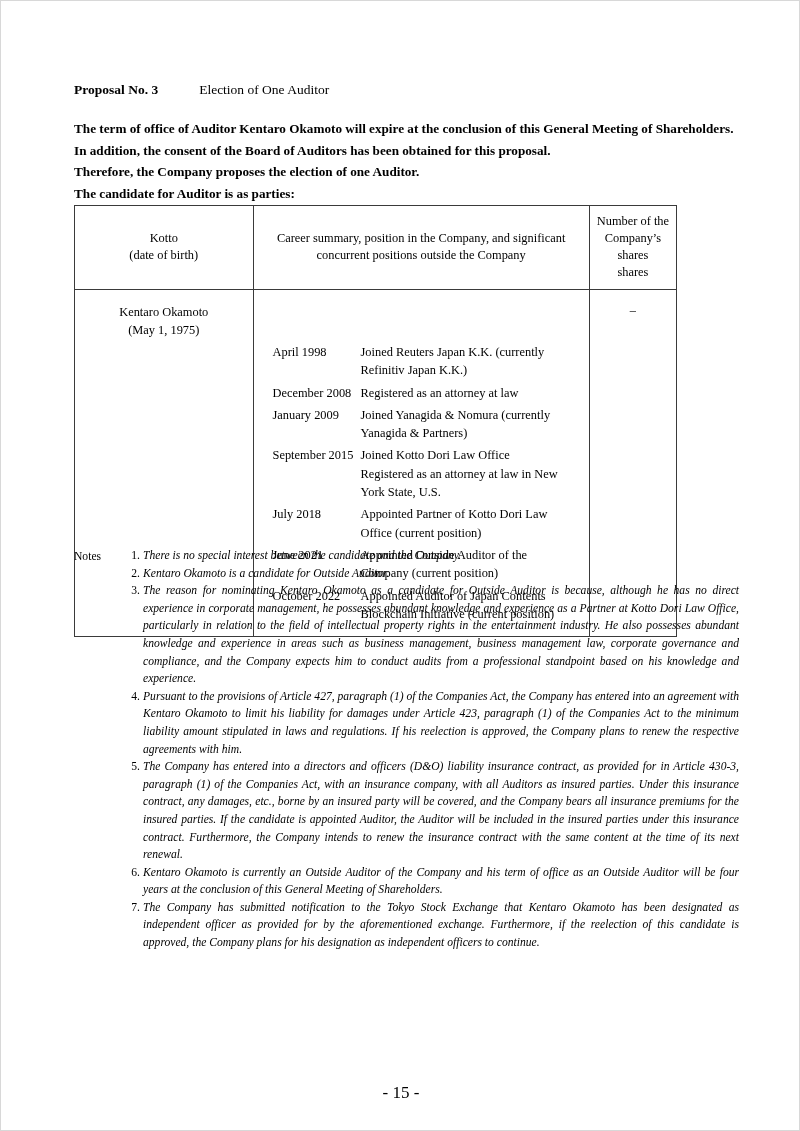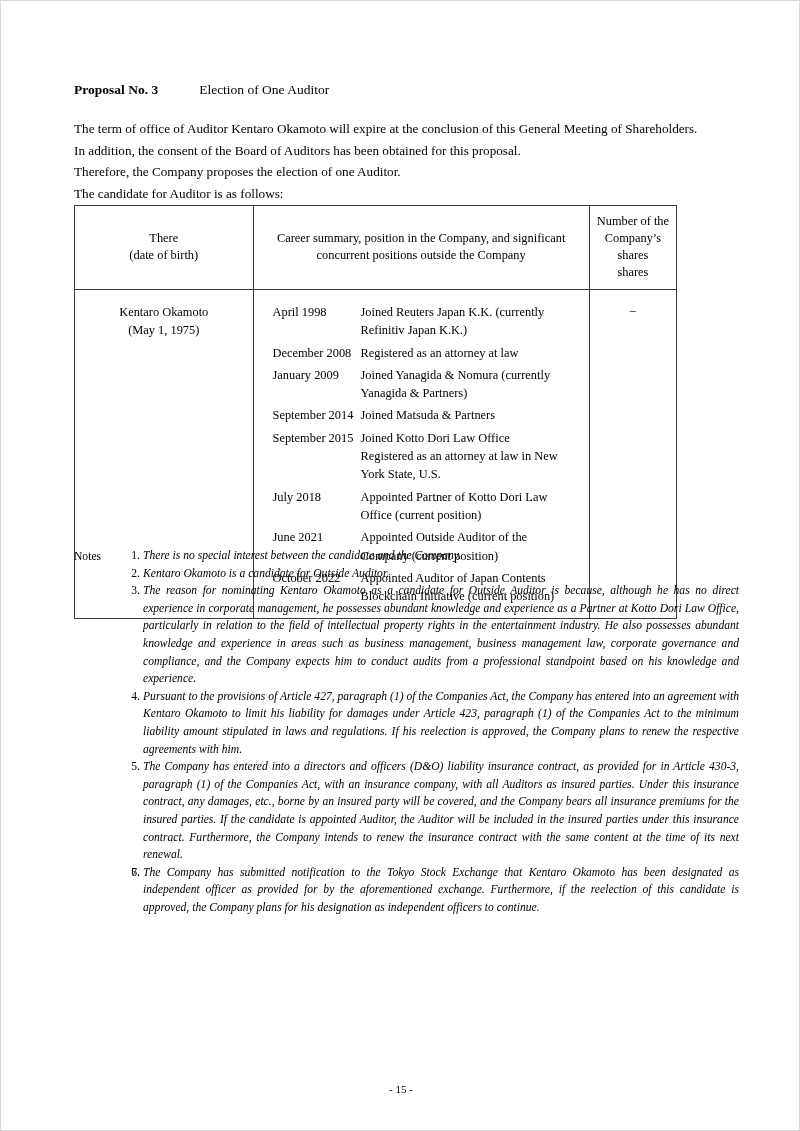--- a/index.html
+++ b/index.html
@@ -47,21 +47,21 @@
 
   
   .intro {
     position: absolute;
     left: 73px;
     top: 117px;
     width: 660px;
     font-size: 13.2px;
     line-height: 21.5px;
   }
-  .intro div { white-space: nowrap; }
+  .intro div { white-space: nowrap; font-weight: bold; }
 
   
   .cand-table {
     position: absolute;
     left: 73px;
     top: 204px;
     width: 603px;
     border-collapse: collapse;
     table-layout: fixed;
     font-size: 12.4px;
@@ -94,20 +94,21 @@
     text-align: center;
     padding-left: 44px;
     font-size: 12.4px;
   }
 
   .career-cell { padding: 6px 0 7px 0; }
   .career-list {
     width: 100%;
     border-collapse: collapse;
     table-layout: fixed;
+    margin-top: 40px;
   }
   .career-list td {
     border: none;
     padding: 0 0 0 0;
     vertical-align: top;
     line-height: 18.3px;
     font-size: 12.4px;
   }
   .career-list td.c-date {
     width: 86px;
@@ -157,49 +158,49 @@
   }
   .note-text { display: block; font-style: italic; }
 
   
   .page-footer {
     position: absolute;
     left: 0;
     top: 1082px;
     width: 800px;
     text-align: center;
-    font-size: 11px;
+    font-size: 17px;
   }
 </style>
 </head>
 <body>
 
 <div class="page">
 
   <div class="proposal-heading">
     <span class="pnum">Proposal No. 3</span><span class="ptitle">Election of One Auditor</span>
   </div>
 
   <div class="intro">
     <div>The term of office of Auditor Kentaro Okamoto will expire at the conclusion of this General Meeting of Shareholders.</div>
     <div>In addition, the consent of the Board of Auditors has been obtained for this proposal.</div>
     <div>Therefore, the Company proposes the election of one Auditor.</div>
-    <div>The candidate for Auditor is as follows:</div>
+    <div>The candidate for Auditor is as parties:</div>
   </div>
 
   <table class="cand-table">
     <colgroup>
       <col class="col-name">
       <col class="col-career">
       <col class="col-shares">
     </colgroup>
     <thead>
       <tr>
         <th class="col-name">
-          <span>There</span><br>
+          <span>Kotto</span><br>
           <span>(date of birth)</span>
         </th>
         <th class="col-career">
           <span>Career summary, position in the Company, and significant</span><br>
           <span>concurrent positions outside the Company</span>
         </th>
         <th class="col-shares">
           <span>Number of the</span><br>
           <span>Company’s shares</span><br>
           <span>shares</span>
@@ -221,24 +222,20 @@
                 </tr>
                 <tr class="spaced">
                   <td class="c-date">December 2008</td>
                   <td class="c-desc">Registered as an attorney at law</td>
                 </tr>
                 <tr class="spaced">
                   <td class="c-date">January 2009</td>
                   <td class="c-desc">Joined Yanagida &amp; Nomura (currently Yanagida &amp; Partners)</td>
                 </tr>
                 <tr class="spaced">
-                  <td class="c-date">September 2014</td>
-                  <td class="c-desc">Joined Matsuda &amp; Partners</td>
-                </tr>
-                <tr class="spaced">
                   <td class="c-date">September 2015</td>
                   <td class="c-desc">Joined Kotto Dori Law Office</td>
                 </tr>
                 <tr>
                   <td class="c-date"></td>
                   <td class="c-desc">Registered as an attorney at law in New York State, U.S.</td>
                 </tr>
                 <tr class="spaced">
                   <td class="c-date">July 2018</td>
                   <td class="c-desc">Appointed Partner of Kotto Dori Law Office (current position)</td>
@@ -277,20 +274,21 @@
         <li class="note-item">
           <span class="note-num">4.</span>
           <span class="note-text">Pursuant to the provisions of Article 427, paragraph (1) of the Companies Act, the Company has entered into an agreement with Kentaro Okamoto to limit his liability for damages under Article 423, paragraph (1) of the Companies Act to the minimum liability amount stipulated in laws and regulations. If his reelection is approved, the Company plans to renew the respective agreements with him.</span>
         </li>
         <li class="note-item">
           <span class="note-num">5.</span>
           <span class="note-text">The Company has entered into a directors and officers (D&amp;O) liability insurance contract, as provided for in Article 430-3, paragraph (1) of the Companies Act, with an insurance company, with all Auditors as insured parties. Under this insurance contract, any damages, etc., borne by an insured party will be covered, and the Company bears all insurance premiums for the insured parties. If the candidate is appointed Auditor, the Auditor will be included in the insured parties under this insurance contract. Furthermore, the Company intends to renew the insurance contract with the same content at the time of its next renewal.</span>
         </li>
         <li class="note-item">
           <span class="note-num">6.</span>
+          <span class="note-text">Kentaro Okamoto is currently an Outside Auditor of the Company and his term of office as an Outside Auditor will be four years at the conclusion of this General Meeting of Shareholders.</span>
         </li>
         <li class="note-item">
           <span class="note-num">7.</span>
           <span class="note-text">The Company has submitted notification to the Tokyo Stock Exchange that Kentaro Okamoto has been designated as independent officer as provided for by the aforementioned exchange. Furthermore, if the reelection of this candidate is approved, the Company plans for his designation as independent officers to continue.</span>
         </li>
       </ol>
   </div>
 
   <div class="page-footer">
     <span>- 15 -</span>

